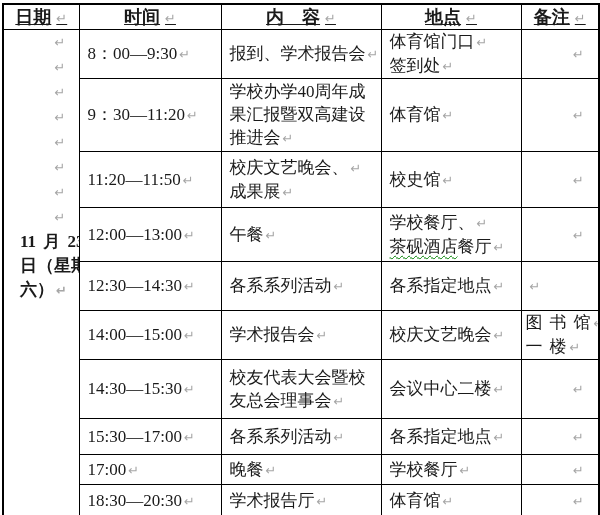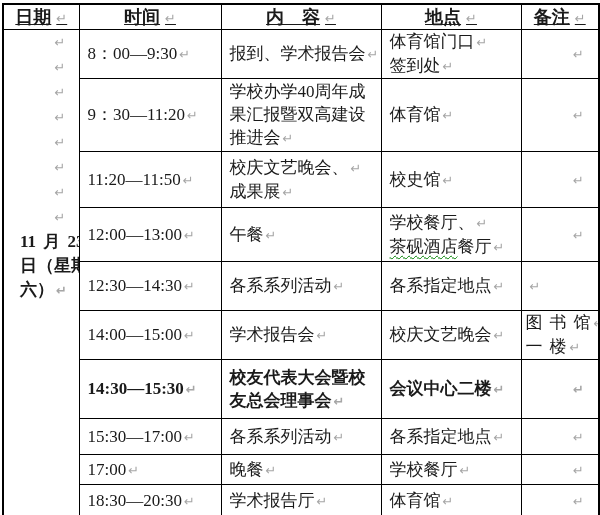--- a/index.html
+++ b/index.html
@@ -203,21 +203,21 @@
               <div class="line"><span>校庆文艺晚会</span><span class="mark">↵</span></div>
             </div>
           </td>
           <td class="c-note">
             <div class="cellwrap">
               <div class="line note-justify"><span>图书馆</span><span class="mark">↵</span></div>
               <div class="line note-justify"><span>一楼</span><span class="mark">↵</span></div>
             </div>
           </td>
         </tr>
-        <tr style="height: 59px; font-weight: bold;">
+        <tr style="height: 59px;">
           <td class="c-time">
             <div class="cellwrap">
               <div class="line"><span>14:30—15:30</span><span class="mark">↵</span></div>
             </div>
           </td>
           <td class="c-content">
             <div class="cellwrap">
               <div class="line"><span>校友代表大会暨校</span></div>
               <div class="line"><span>友总会理事会</span><span class="mark">↵</span></div>
             </div>

